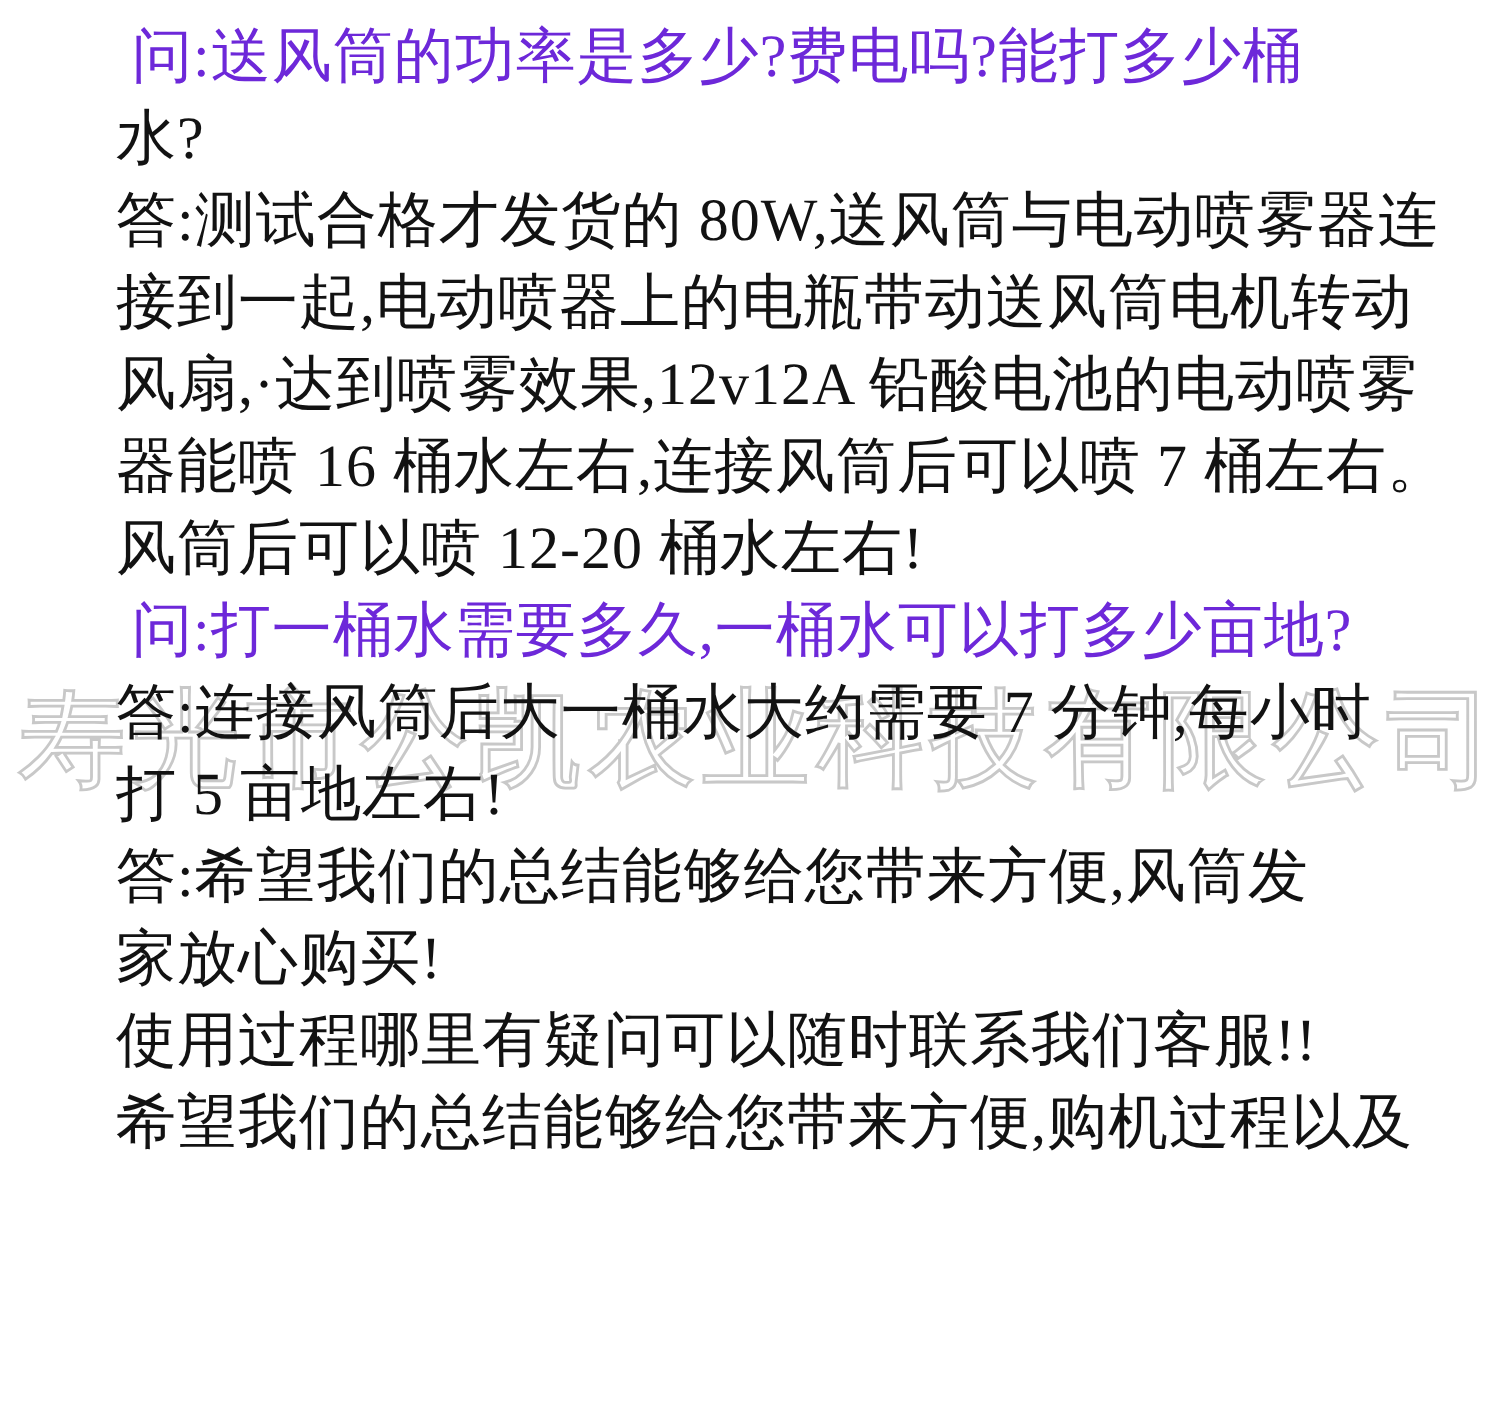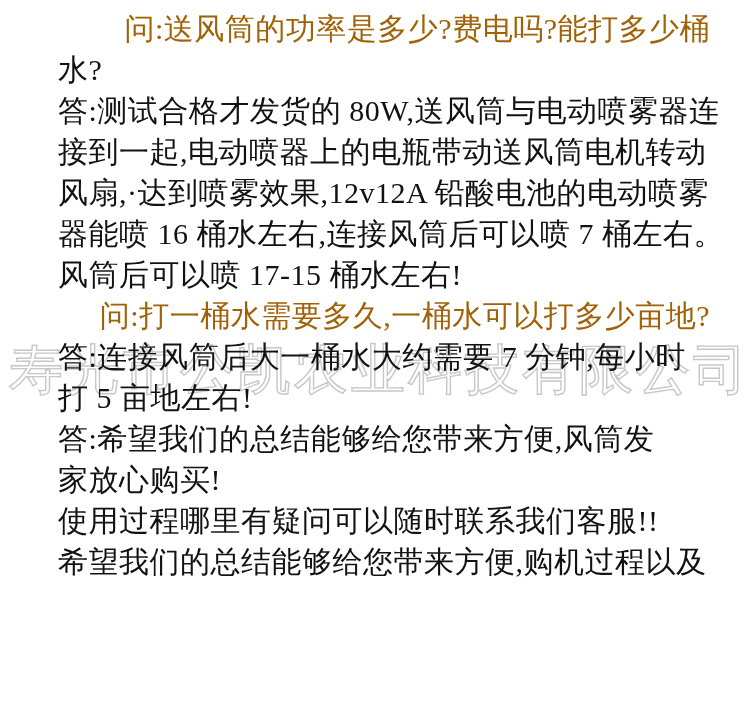--- a/index.html
+++ b/index.html
@@ -44,40 +44,39 @@
   }
   .line {
     font-size: 30px;
     line-height: 41px;
     height: 41px;
     letter-spacing: 0.5px;
     white-space: nowrap;
     color: #121212;
   }
   .line.red {
-    color: #a16207;
-    text-align: right;
+    color: #6d28d9;
   }
   .line.indent {
     padding-left: 8px;
   }
 </style>
 </head>
 <body>
 
 <div class="page">
   <div class="watermark">寿光市公凯农业科技有限公司</div>
   <div class="text-block" id="text-block">
       <div class="line red indent">问:送风筒的功率是多少?费电吗?能打多少桶</div>
       <div class="line">水?</div>
       <div class="line">答:测试合格才发货的 80W,送风筒与电动喷雾器连</div>
       <div class="line">接到一起,电动喷器上的电瓶带动送风筒电机转动</div>
       <div class="line">风扇,·达到喷雾效果,12v12A 铅酸电池的电动喷雾</div>
       <div class="line">器能喷 16 桶水左右,连接风筒后可以喷 7 桶左右。</div>
-      <div class="line">风筒后可以喷 17-15 桶水左右!</div>
+      <div class="line">风筒后可以喷 12-20 桶水左右!</div>
       <div class="line red indent">问:打一桶水需要多久,一桶水可以打多少亩地?</div>
       <div class="line">答:连接风筒后大一桶水大约需要 7 分钟,每小时</div>
       <div class="line">打 5 亩地左右!</div>
       <div class="line">答:希望我们的总结能够给您带来方便,风筒发</div>
       <div class="line">家放心购买!</div>
       <div class="line">使用过程哪里有疑问可以随时联系我们客服!!</div>
       <div class="line">希望我们的总结能够给您带来方便,购机过程以及</div>
     </div>
 </div>
 

